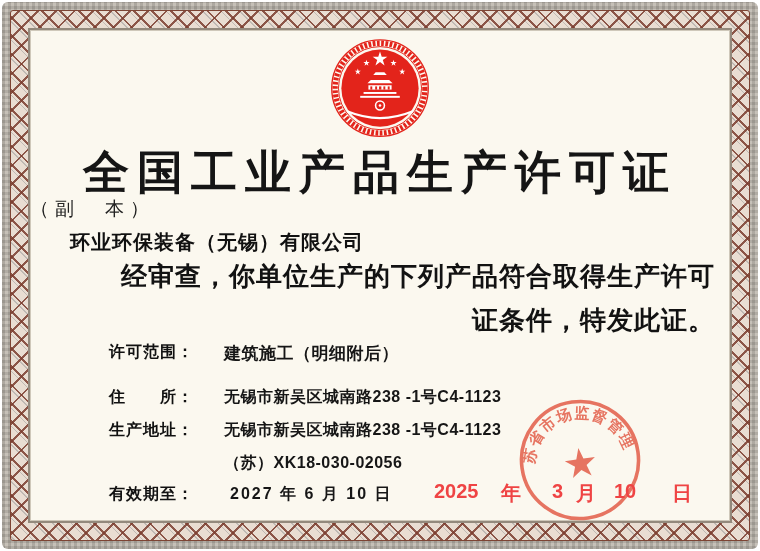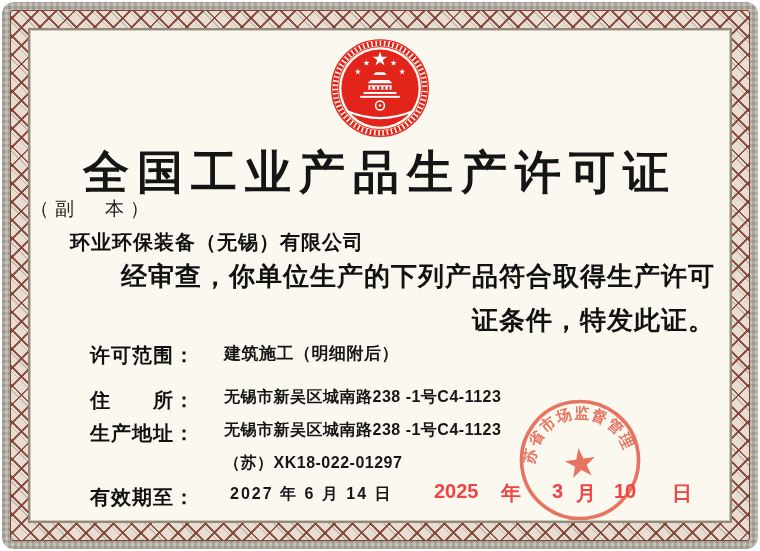--- a/index.html
+++ b/index.html
@@ -10,21 +10,21 @@
     position:relative;
     overflow:hidden;
   }
   
   .lace {
     position:absolute; inset:2px;
     background:
       repeating-linear-gradient(0deg, #cbc8c3 0 3px, #e3e0db 3px 6px),
       repeating-linear-gradient(90deg, #c3c0bb 0 3px, #dedbd6 3px 6px);
     background-blend-mode:multiply;
-    border-radius:12px;
+    border-radius:6px;
   }
   .band {
     position:absolute; inset:8px;
     background-color:#e9ddd2;
     background-image:
       repeating-linear-gradient(45deg,  rgba(124,62,48,0) 0 5px, rgba(124,62,48,.85) 5px 7px, rgba(124,62,48,0) 7px 13px),
       repeating-linear-gradient(-45deg, rgba(124,62,48,0) 0 5px, rgba(124,62,48,.85) 5px 7px, rgba(124,62,48,0) 7px 13px),
       repeating-linear-gradient(45deg,  rgba(150,150,150,0) 0 2px, rgba(150,150,150,.5) 2px 3px, rgba(150,150,150,0) 3px 13px);
     border:1px solid #7d4434;
     border-radius:3px;
@@ -53,22 +53,22 @@
     font-size:20px; font-weight:bold; color:#111; letter-spacing:1px;
   }
   .statement {
     position:absolute; left:25px; top:224px; width:660px;
     font-family:"Liberation Sans","DejaVu Sans",sans-serif;
     font-size:26px; font-weight:bold; color:#121212;
     line-height:44px; text-indent:44px; letter-spacing:1px;text-align:right;
   }
   .row { position:absolute; left:0; right:0; height:26px; }
   .flabel {
-    position:absolute; left:60px;
-    font-size:20px; font-weight:bold; color:#111; letter-spacing:1px;
+    position:absolute; left:79px;
+    font-size:16px; font-weight:bold; color:#111; letter-spacing:1px;
   }
   .fvalue {
     position:absolute; left:194px;
     font-family:"Liberation Sans","DejaVu Sans",sans-serif;
     font-size:16px; font-weight:bold; color:#161616; letter-spacing:.5px;
     white-space:nowrap;
   }
   .note {
     position:absolute; left:70px; top:479px;
     font-size:11px; color:#3a3a3a; letter-spacing:1px;
@@ -137,25 +137,25 @@
     </div>
     <div class="row" style="top:357px">
       <span class="flabel">住　　所：</span>
       <span class="fvalue">无锡市新吴区城南路238 -1号C4-1123</span>
     </div>
     <div class="row" style="top:390px">
       <span class="flabel">生产地址：</span>
       <span class="fvalue">无锡市新吴区城南路238 -1号C4-1123</span>
     </div>
     <div class="row" style="top:423px">
-      <span class="fvalue">（苏）XK18-022-01297</span>
+      <span class="fvalue">（苏）XK18-030-02056</span>
     </div>
     <div class="row" style="top:454px">
       <span class="flabel">有效期至：</span>
-      <span class="fvalue" style="left:200px;letter-spacing:2px">2027 年 6 月 14 日</span>
+      <span class="fvalue" style="left:200px;letter-spacing:2px">2027 年 6 月 10 日</span>
     </div>
 
 
     <svg class="seal" viewBox="0 0 124 124">
       <defs>
         <path id="sealArc" d="M16,66 A46,46 0 0 1 108,66" fill="none"></path>
         <path id="sealStar" d="M0,-1 L0.2245,-0.309 L0.951,-0.309 L0.3633,0.118 L0.5878,0.809 L0,0.382 L-0.5878,0.809 L-0.3633,0.118 L-0.951,-0.309 L-0.2245,-0.309 Z"></path>
       </defs>
       <circle cx="62" cy="62" r="58.5" fill="none" stroke="#e25843" stroke-width="3.6"></circle>
       <use href="#sealStar" transform="translate(62,66) scale(16)" fill="#e25843"></use>

